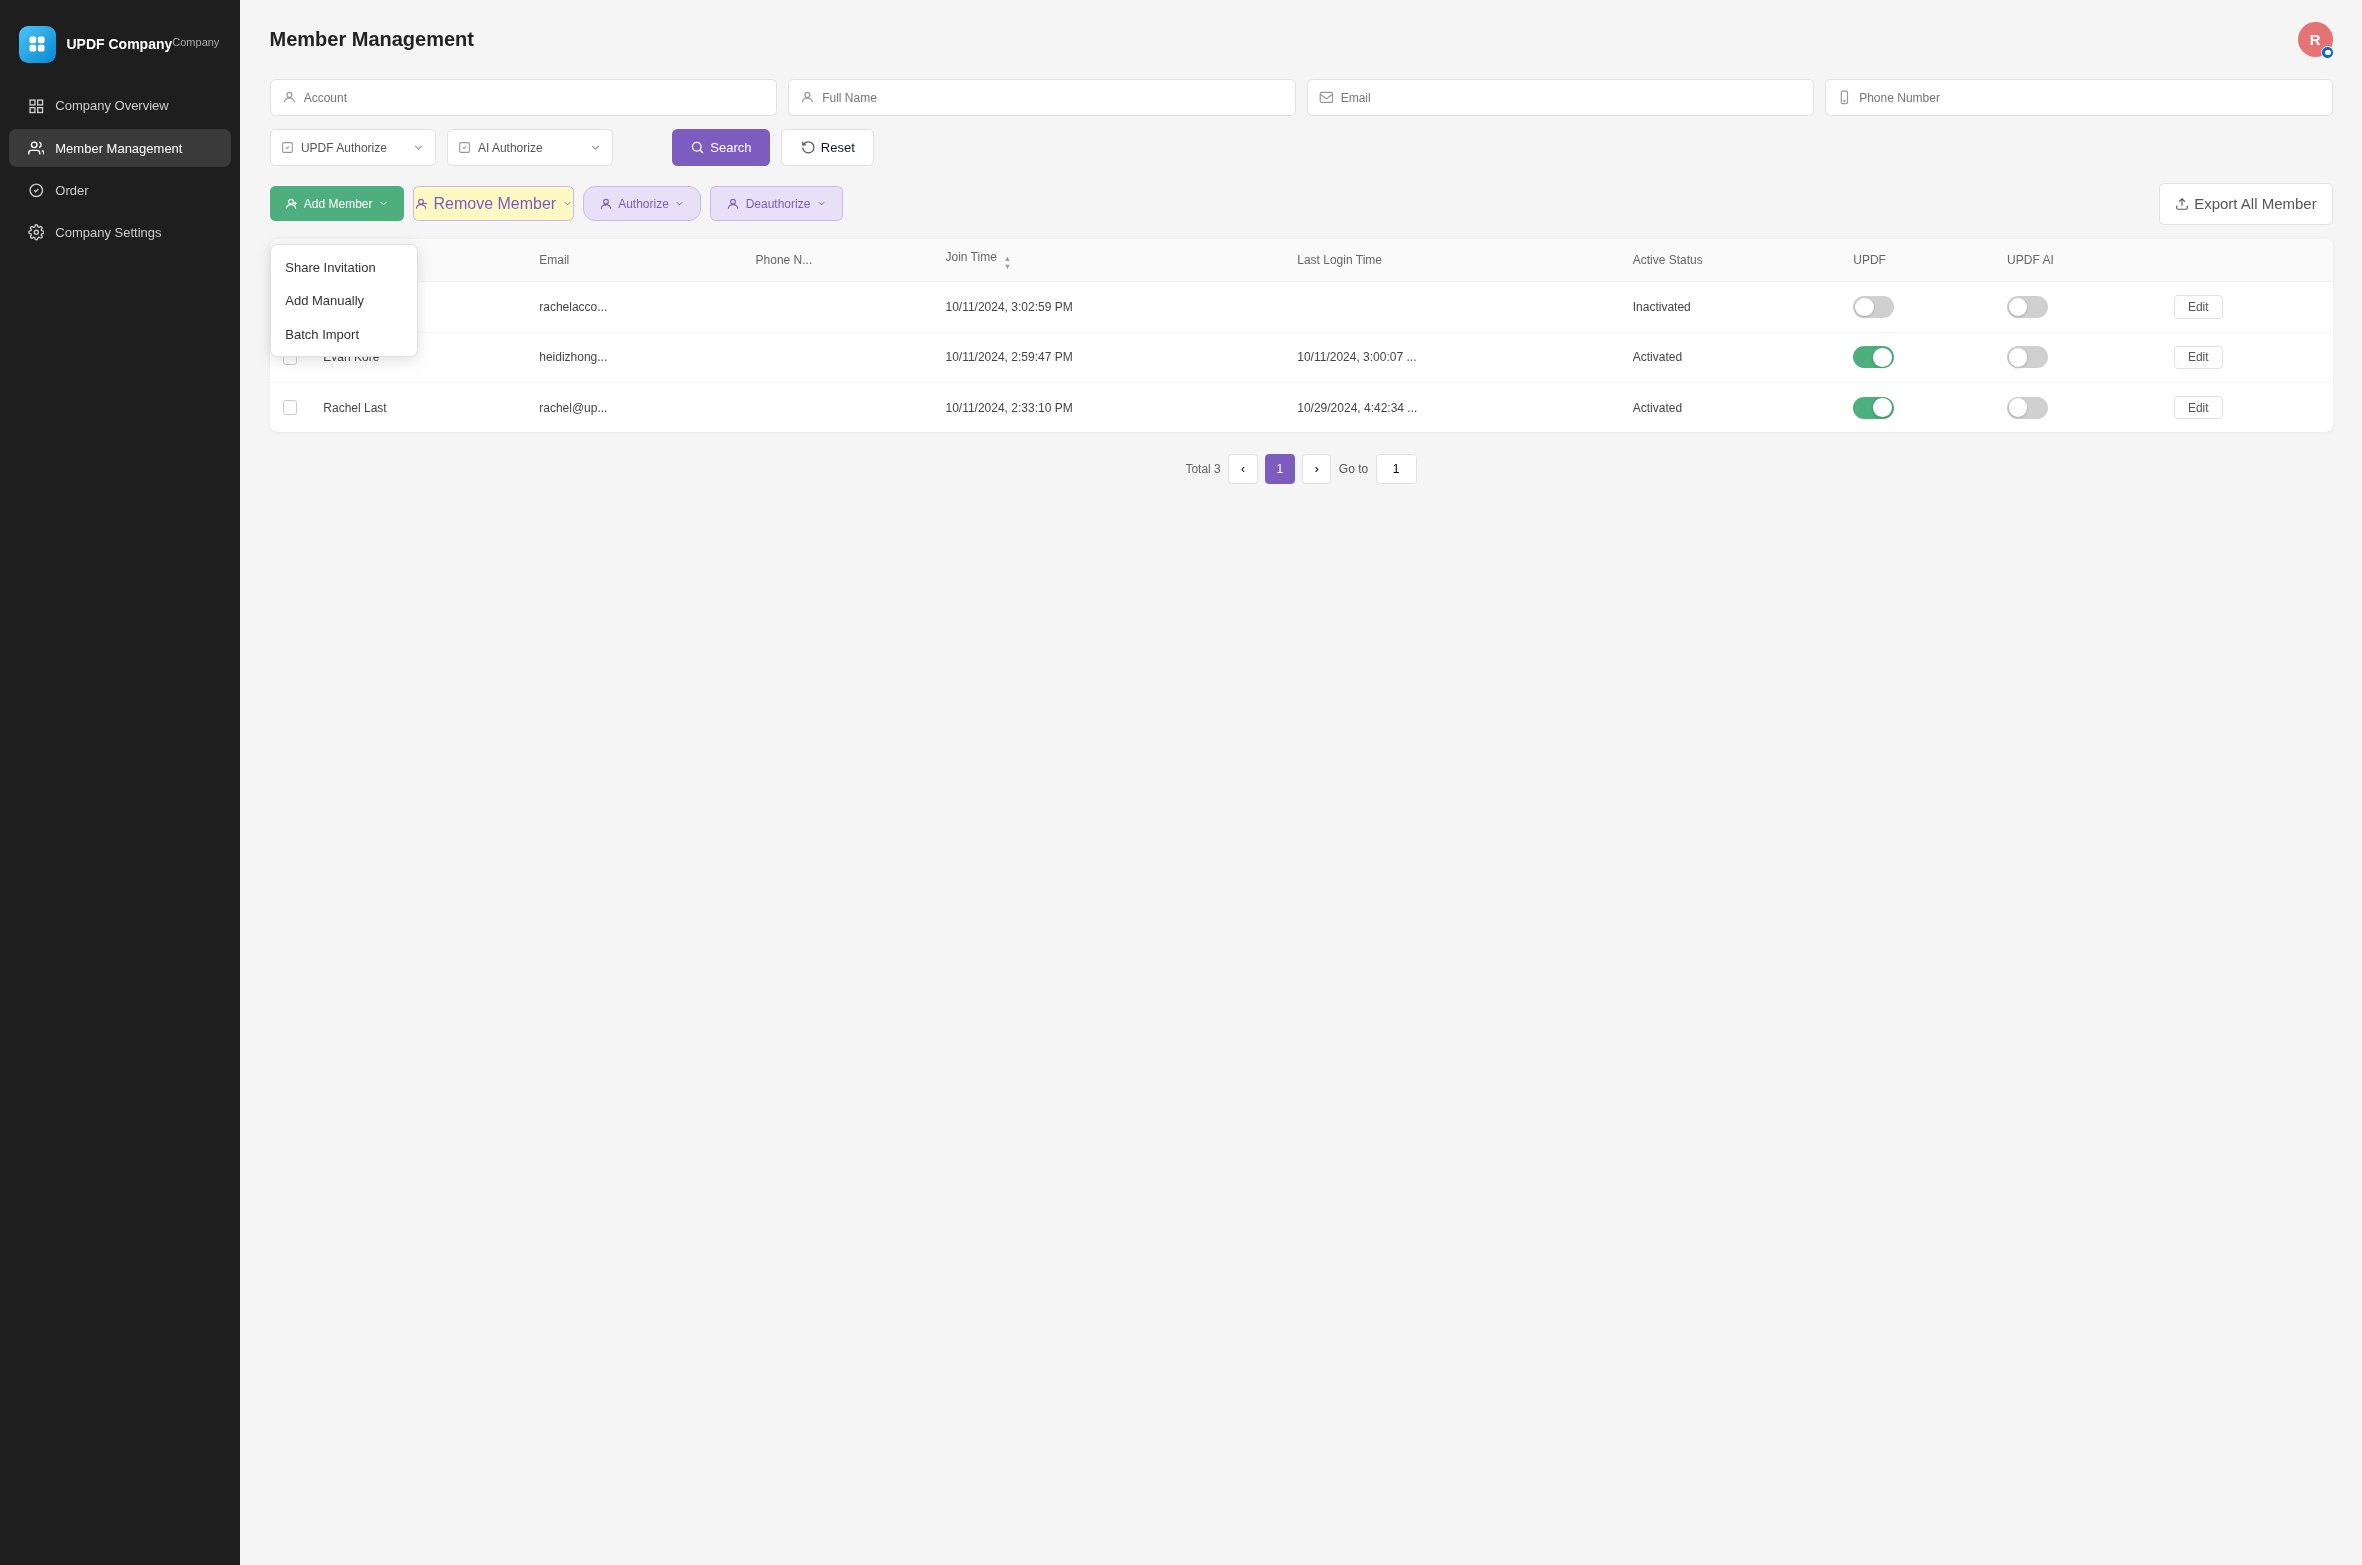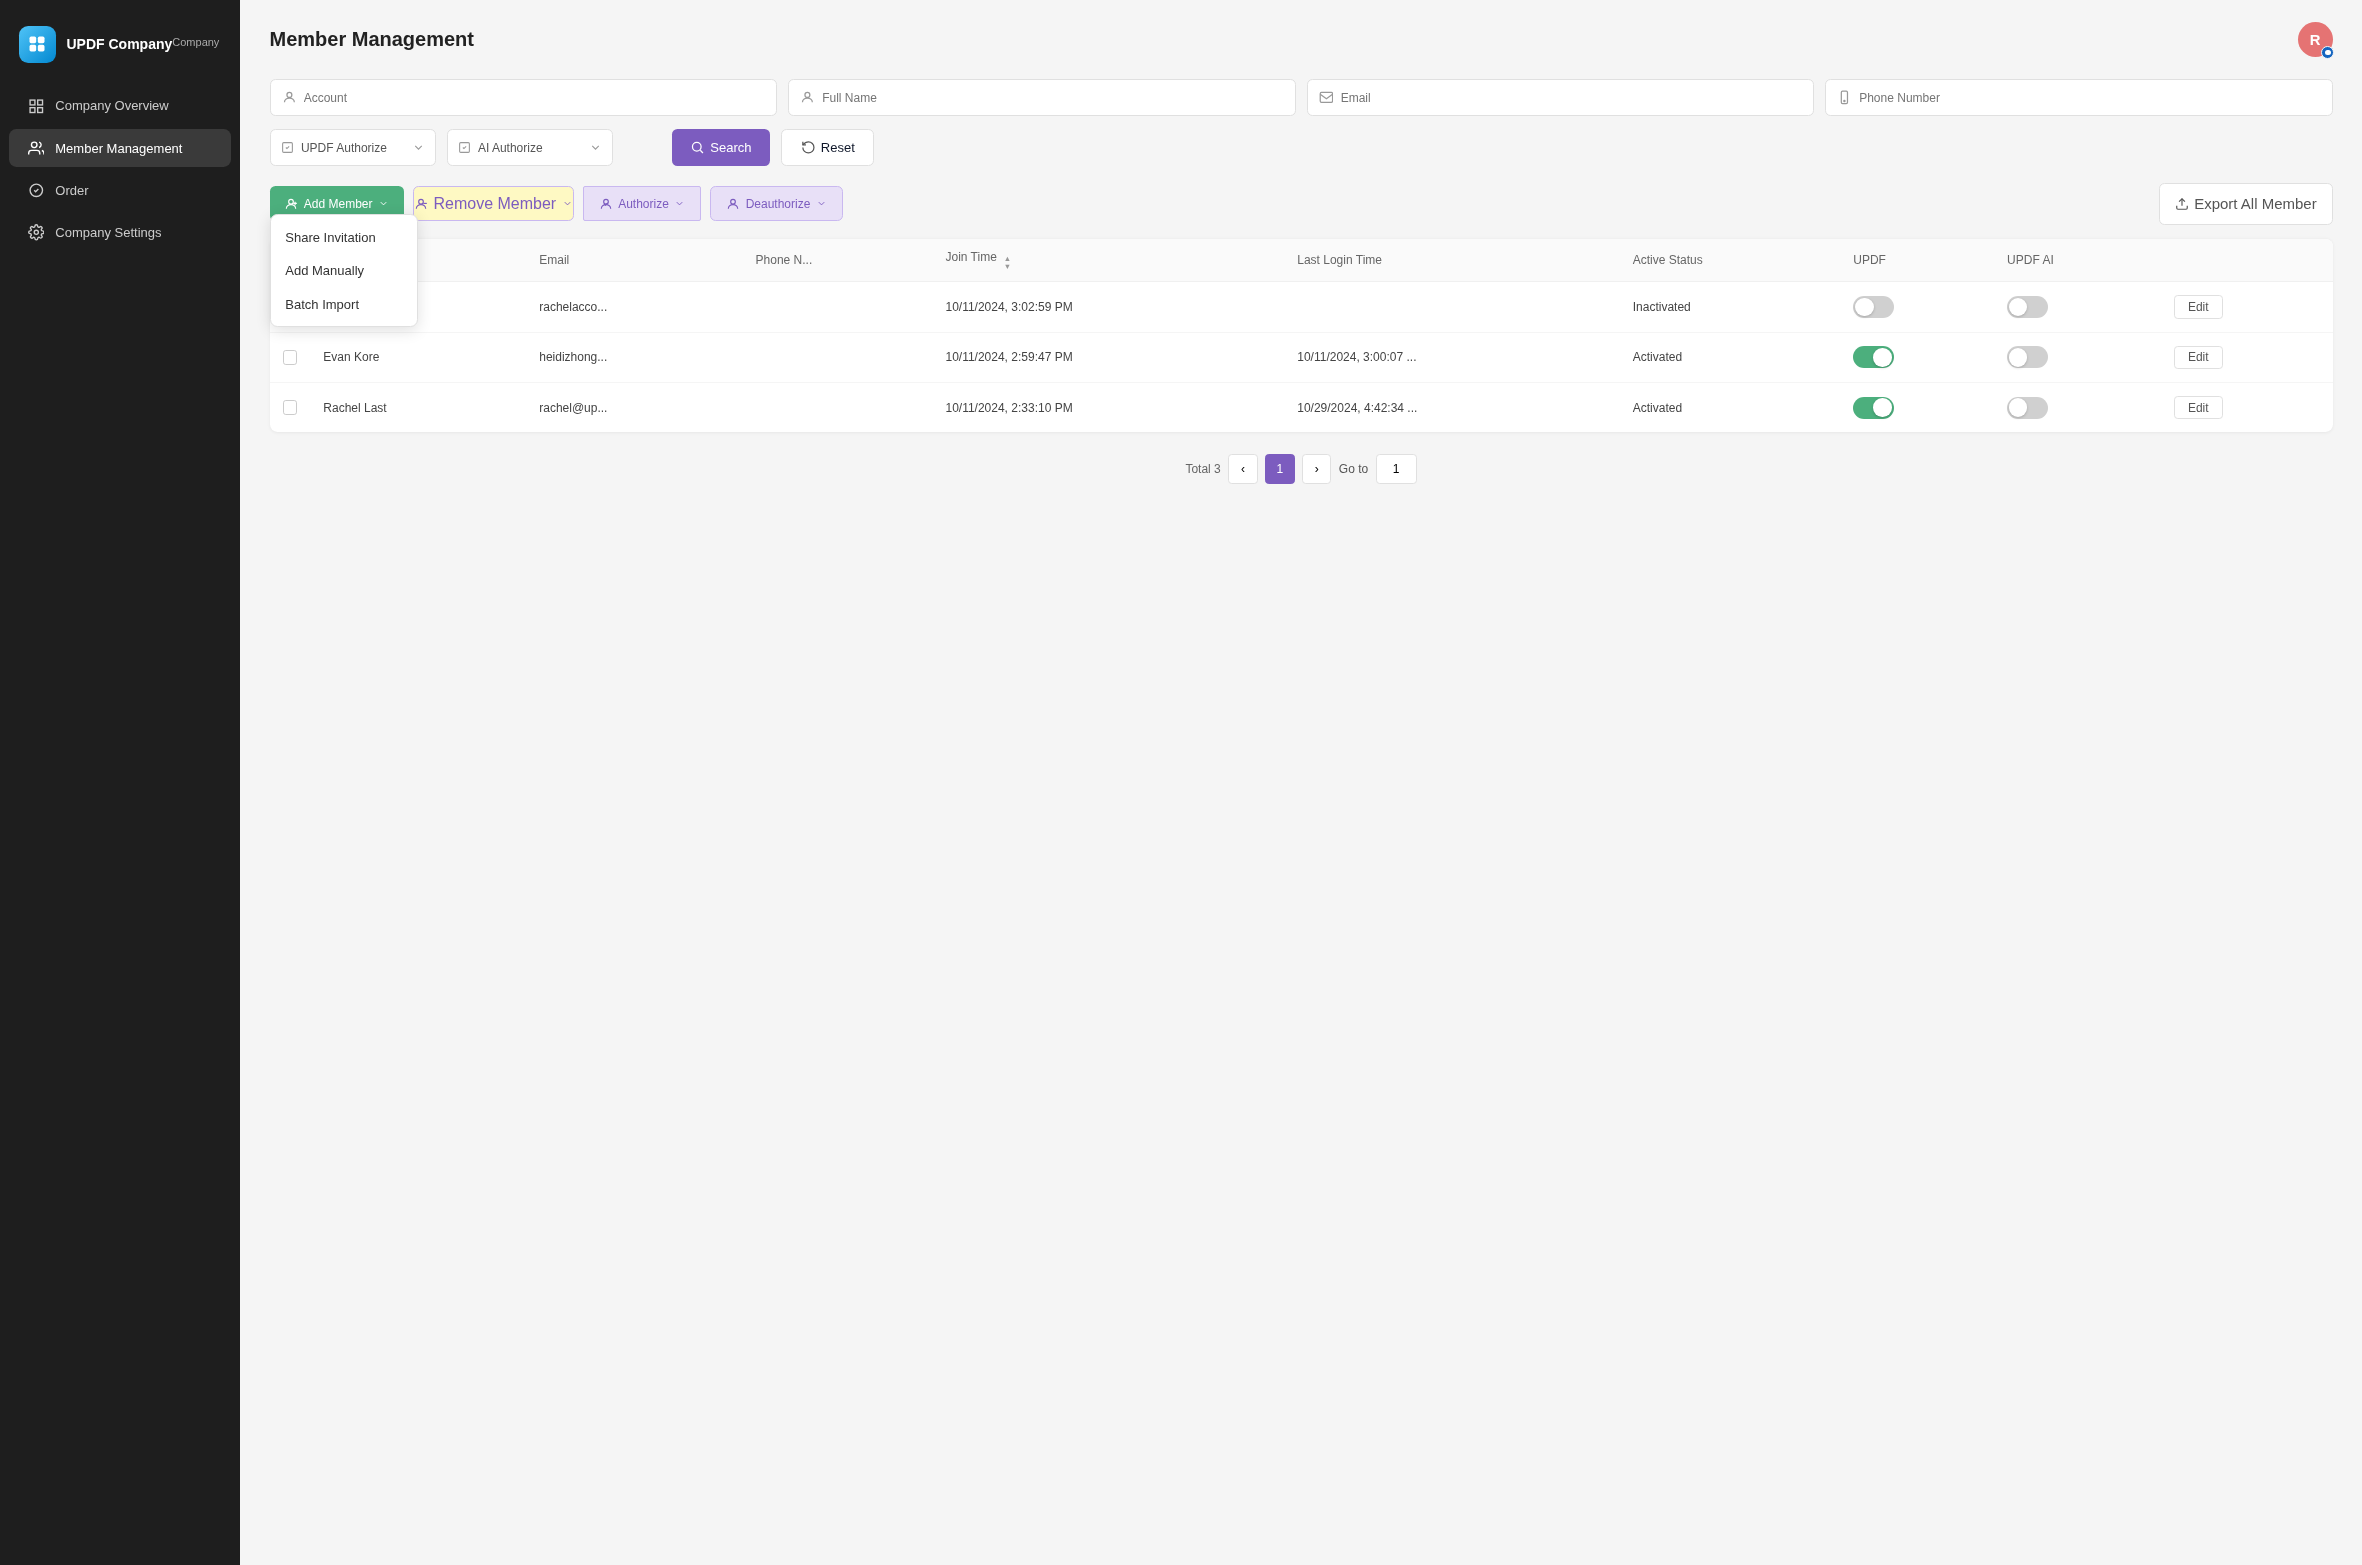--- a/index.html
+++ b/index.html
@@ -216,21 +216,21 @@
       font-size: 16px;
       cursor: pointer;
       display: flex;
       align-items: center;
       gap: 5.5px;
     }
     .btn-authorize {
       background: #e8e0f7;
       color: #7c5cbf;
       border: 0.9px solid #c9b8f0;
-      border-radius: 2px;
+      border-radius: 12px;
       padding: 0 14.8px;
       height: 35px;
       font-size: 12px;
       cursor: pointer;
       display: flex;
       align-items: center;
       gap: 5.5px;
     }
     .btn-deauthorize {
       background: #e8e0f7;
@@ -259,21 +259,21 @@
       gap: 5.5px;
       margin-left: auto;
     }
 
     
     .dropdown-wrapper {
       position: relative;
     }
     .dropdown-menu {
       position: absolute;
-      top: 28px;
+      top: 58px;
       left: 0;
       background: white;
       border: 0.9px solid #e0e0e0;
       border-radius: 7.4px;
       box-shadow: 0 3.7px 14.8px rgba(0,0,0,0.12);
       z-index: 100;
       min-width: 148px;
       padding: 5.5px 0;
     }
     .dropdown-item {

